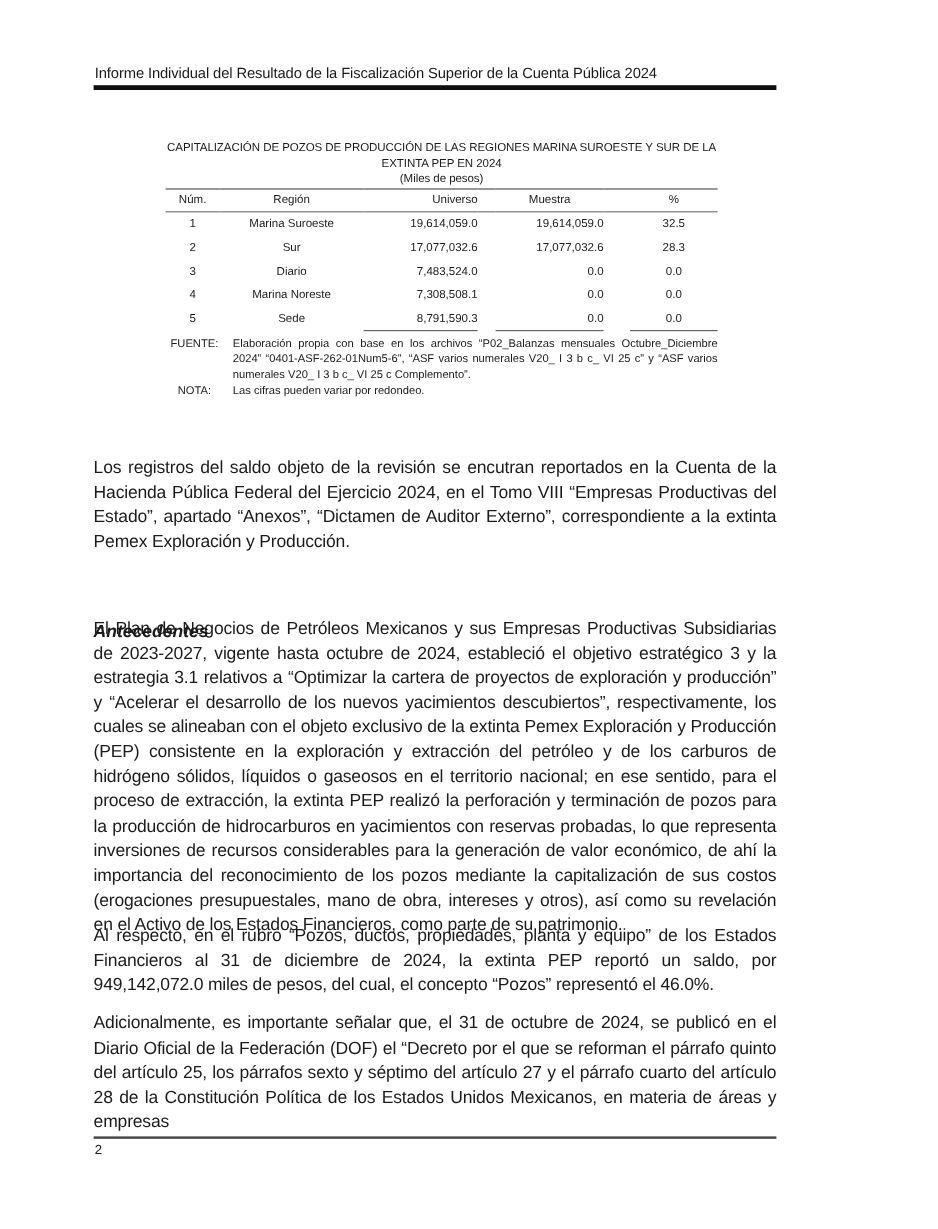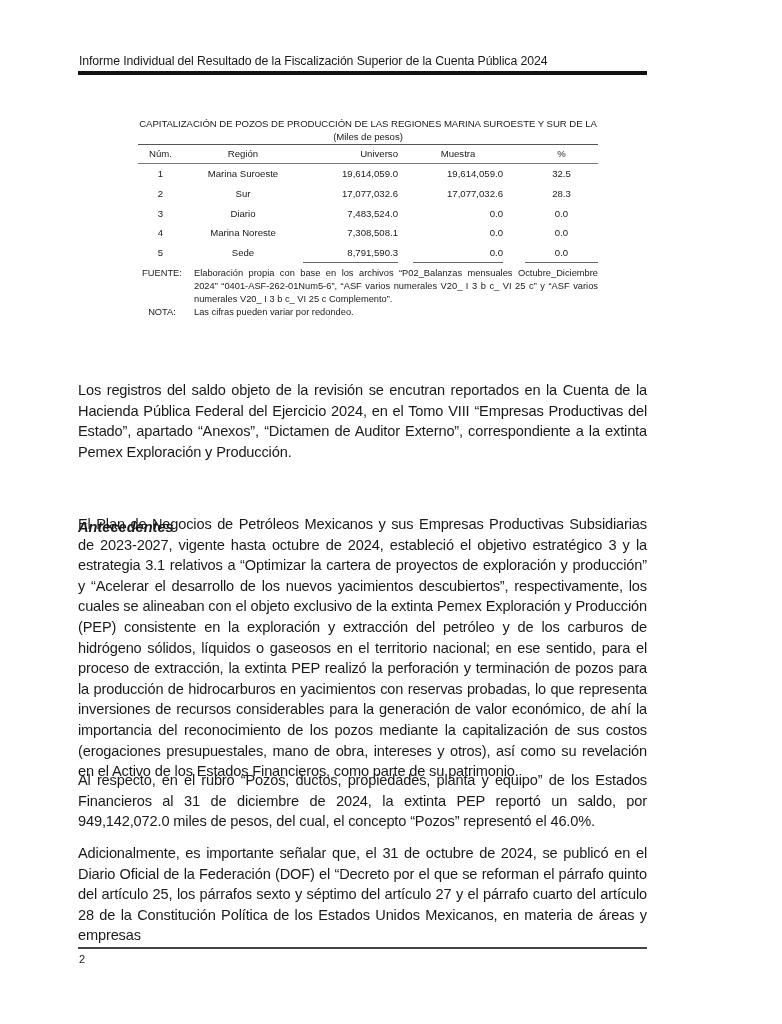--- a/index.html
+++ b/index.html
@@ -37,20 +37,21 @@
 <body>
 
 <div>
   <div class="page-header">Informe Individual del Resultado de la Fiscalización Superior de la Cuenta Pública 2024</div>
   <div class="header-rule"></div>
 </div>
 
 <div class="table-wrap">
   <div class="tbl-title">
     <span class="sub">CAPITALIZACIÓN DE POZOS DE PRODUCCIÓN DE LAS REGIONES MARINA SUROESTE Y SUR DE LA</span>
+    <span class="sub">EXTINTA PEP EN 2024</span>
     <span class="sub">(Miles de pesos)</span>
   </div>
   <table class="cap">
     <thead>
       <tr>
         <th class="c-num">Núm.</th>
         <th class="c-reg">Región</th>
         <th class="c-uni" style="text-align:right">Universo</th>
         <th class="c-gap1"></th>
         <th class="c-mue" style="text-align:center">Muestra</th>

